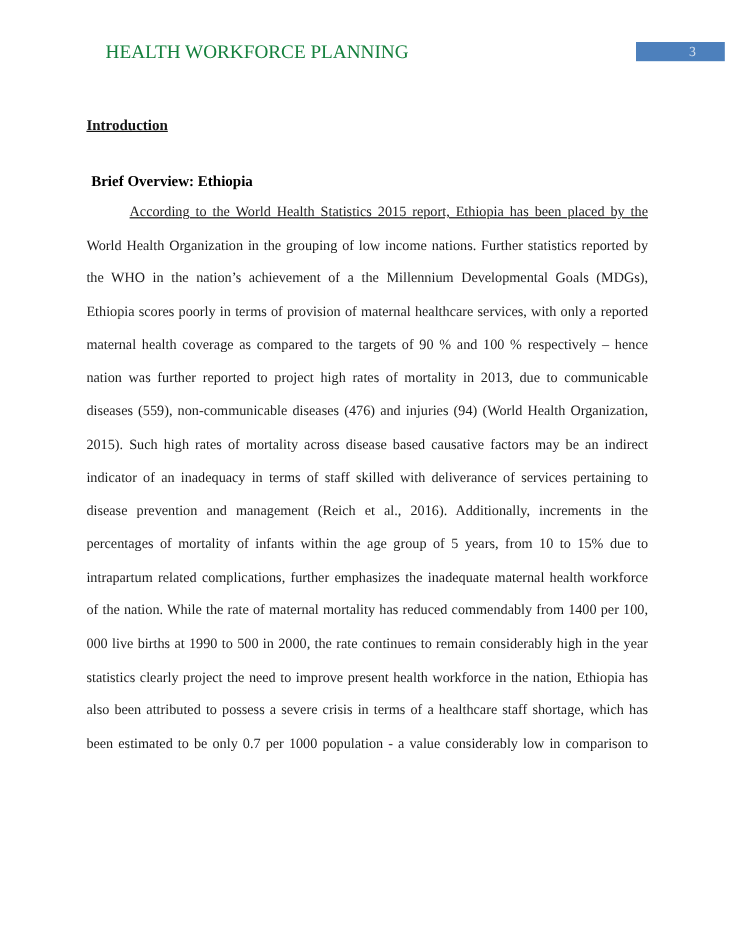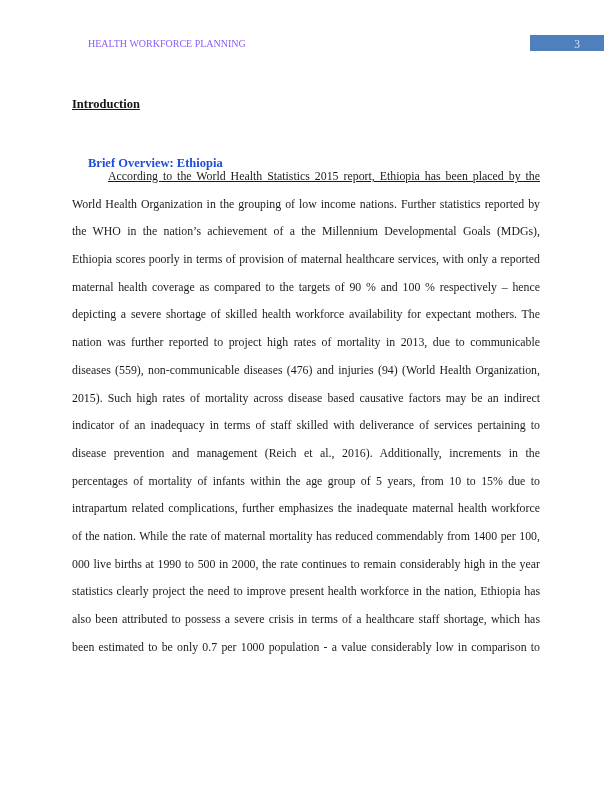--- a/index.html
+++ b/index.html
@@ -14,24 +14,24 @@
   }
   .page {
     position: absolute;
     inset: 0;
     background: #ffffff;
   }
   .running-head {
     position: absolute;
     left: 88px;
     top: 37px;
-    font-size: 10px;
+    font-size: 16px;
     line-height: 14px;
     white-space: nowrap;
-    color: #8b5cf6;
+    color: #15803d;
   }
   .pagenum-box {
     position: absolute;
     left: 530px;
     top: 35px;
     width: 74px;
     height: 16px;
     background: #4d80bc;
     text-align: center;
     line-height: 16px;
@@ -51,25 +51,25 @@
     font-size: 12.5px;
     line-height: 14px;
     font-weight: bold;
     color: #151515;
     text-decoration: underline;
   }
   .h-subsection {
     position: absolute;
     left: 72px;
     top: 140px;
-    margin: 16px;
+    margin: 4px;
     font-size: 12.5px;
     line-height: 14px;
     font-weight: bold;
-    color: #1d4ed8;
+    color: #000000;
     text-align: center;
   }
   .para {
     position: absolute;
     left: 72px;
     top: 163px;
     width: 468px;
   }
   .para-line {
     height: 27.7px;
@@ -100,21 +100,20 @@
   <h1 class="h-section">Introduction</h1>
 
   <h2 class="h-subsection">Brief Overview: Ethiopia</h2>
 
   <div class="para">
       <div class="para-line">According to the World Health Statistics 2015 report, Ethiopia has been placed by the</div>
       <div class="para-line">World Health Organization in the grouping of low income nations. Further statistics reported by</div>
       <div class="para-line">the WHO in the nation’s achievement of a the Millennium Developmental Goals (MDGs),</div>
       <div class="para-line">Ethiopia scores poorly in terms of provision of maternal healthcare services, with only a reported</div>
       <div class="para-line">maternal health coverage as compared to the targets of 90 % and 100 % respectively – hence</div>
-      <div class="para-line">depicting a severe shortage of skilled health workforce availability for expectant mothers. The</div>
       <div class="para-line">nation was further reported to project high rates of mortality in 2013, due to communicable</div>
       <div class="para-line">diseases (559), non-communicable diseases (476) and injuries (94) (World Health Organization,</div>
       <div class="para-line">2015). Such high rates of mortality across disease based causative factors may be an indirect</div>
       <div class="para-line">indicator of an inadequacy in terms of staff skilled with deliverance of services pertaining to</div>
       <div class="para-line">disease prevention and management (Reich et al., 2016). Additionally, increments in the</div>
       <div class="para-line">percentages of mortality of infants within the age group of 5 years, from 10 to 15% due to</div>
       <div class="para-line">intrapartum related complications, further emphasizes the inadequate maternal health workforce</div>
       <div class="para-line">of the nation. While the rate of maternal mortality has reduced commendably from 1400 per 100,</div>
       <div class="para-line">000 live births at 1990 to 500 in 2000, the rate continues to remain considerably high in the year</div>
       <div class="para-line">statistics clearly project the need to improve present health workforce in the nation, Ethiopia has</div>

